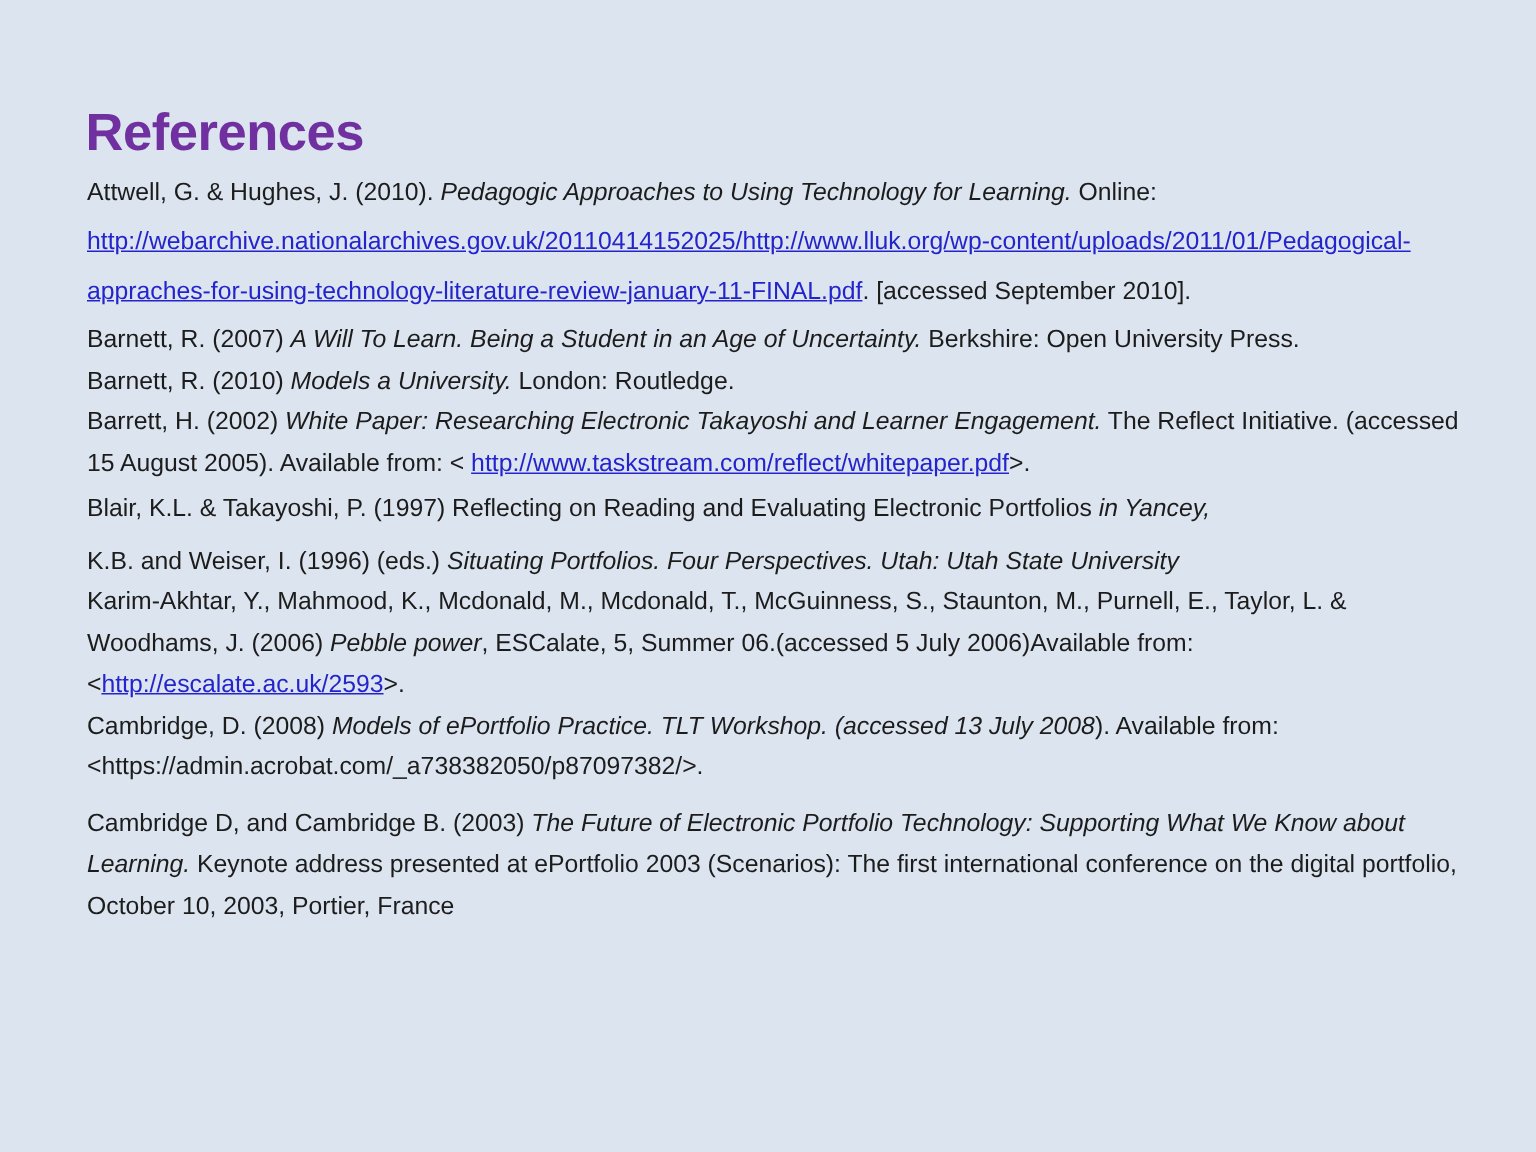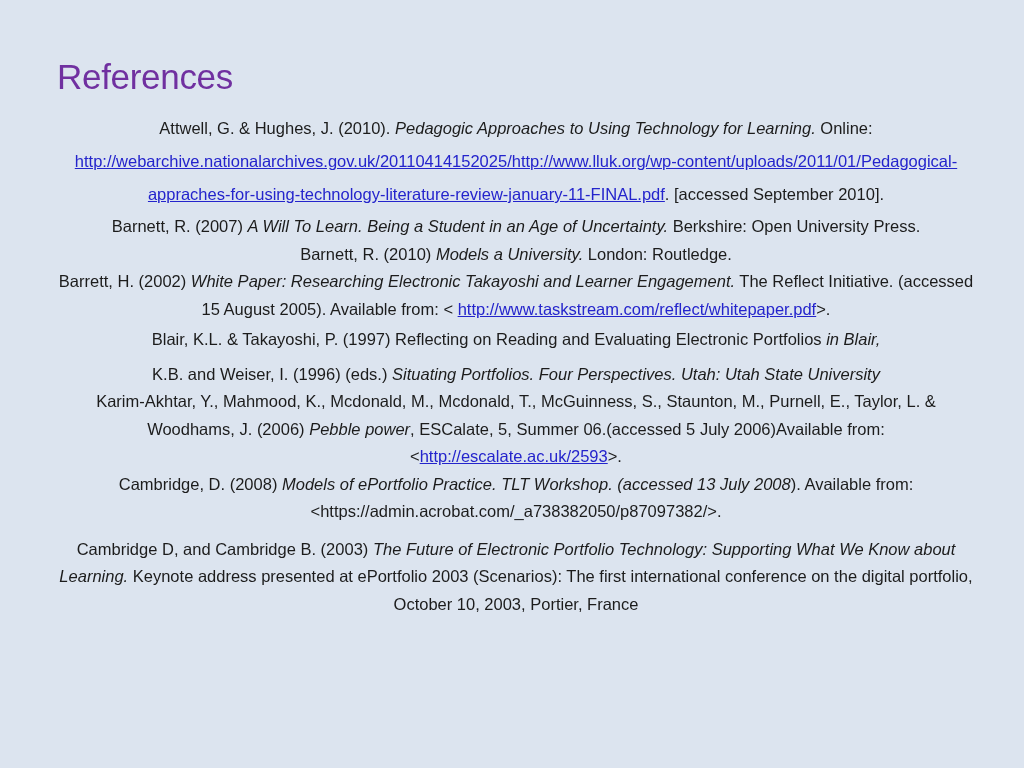--- a/index.html
+++ b/index.html
@@ -20,35 +20,34 @@
     overflow: hidden;
     position: relative;
   }
   .slide {
     position: absolute;
     inset: 0;
   }
   .title {
     position: absolute;
     left: 57px;
-    top: 58px;
+    top: 70px;
     font-size: 35px;
-    font-weight: 400;
+    font-weight: 700;
     letter-spacing: -0.3px;
     color: var(--title);
     line-height: 1.1;
   }
   .refs {
     position: absolute;
     left: 58px;
     top: 112px;
     width: 916px;
     font-size: 16.5px;
     color: var(--text);
-    text-align: center;
   }
   p.reference {
     margin: 0;
     line-height: 27.5px;
     overflow-wrap: break-word;
   }
   p.reference.loose {
     line-height: 33px;
   }
   
@@ -68,19 +67,19 @@
 </head>
 <body>
 
 <div class="slide">
   <div class="title">References</div>
   <div class="refs">
       <p class="reference loose"><span class="seg-normal">Attwell, G. &amp; Hughes, J. (2010). </span><span class="seg-italic">Pedagogic Approaches to Using Technology for Learning.</span><span class="seg-normal"> Online: </span><a class="seg-link">http://webarchive.nationalarchives.gov.uk/20110414152025/http://www.lluk.org/wp-content/uploads/2011/01/Pedagogical-appraches-for-using-technology-literature-review-january-11-FINAL.pdf</a><span class="seg-normal">. [accessed September 2010].</span></p>
       <p class="reference"><span class="seg-normal">Barnett, R. (2007) </span><span class="seg-italic">A Will To Learn. Being a Student in an Age of Uncertainty.</span><span class="seg-normal"> Berkshire: Open University Press.</span></p>
       <p class="reference"><span class="seg-normal">Barnett, R. (2010) </span><span class="seg-italic">Models a University.</span><span class="seg-normal"> London: Routledge.</span></p>
       <p class="reference"><span class="seg-normal">Barrett, H. (2002) </span><span class="seg-italic">White Paper: Researching Electronic Takayoshi and Learner Engagement.</span><span class="seg-normal"> The Reflect Initiative. (accessed 15 August 2005). Available from: &lt; </span><a class="seg-link">http://www.taskstream.com/reflect/whitepaper.pdf</a><span class="seg-normal">&gt;.</span></p>
-      <p class="reference"><span class="seg-normal">Blair, K.L. &amp; Takayoshi, P. (1997) Reflecting on Reading and Evaluating Electronic Portfolios </span><span class="seg-italic">in Blair,</span></p>
+      <p class="reference"><span class="seg-normal">Blair, K.L. &amp; Takayoshi, P. (1997) Reflecting on Reading and Evaluating Electronic Portfolios </span><span class="seg-italic">in Yancey,</span></p>
       <p class="reference"><span class="seg-normal">K.B. and Weiser, I. (1996) (eds.) </span><span class="seg-italic">Situating Portfolios. Four Perspectives. Utah: Utah State University</span></p>
       <p class="reference"><span class="seg-normal">Karim-Akhtar, Y., Mahmood, K., Mcdonald, M., Mcdonald, T., McGuinness, S., Staunton, M., Purnell, E., Taylor, L. &amp; Woodhams, J. (2006) </span><span class="seg-italic">Pebble power</span><span class="seg-normal">, ESCalate, 5, Summer 06.(accessed 5 July 2006)Available from:&lt;</span><a class="seg-link">http://escalate.ac.uk/2593</a><span class="seg-normal">&gt;.</span></p>
       <p class="reference"><span class="seg-normal">Cambridge, D. (2008) </span><span class="seg-italic">Models of ePortfolio Practice. TLT Workshop. (accessed 13 July 2008</span><span class="seg-normal">). Available from: &lt;https://admin.acrobat.com/_a738382050/p87097382/&gt;.</span></p>
       <p class="reference"><span class="seg-normal">Cambridge D, and Cambridge B. (2003) </span><span class="seg-italic">The Future of Electronic Portfolio Technology: Supporting What We Know about Learning.</span><span class="seg-normal"> Keynote address presented at ePortfolio 2003 (Scenarios): The first international conference on the digital portfolio, October 10, 2003, Portier, France</span></p>
     </div>
 </div>
 
 </body></html>

